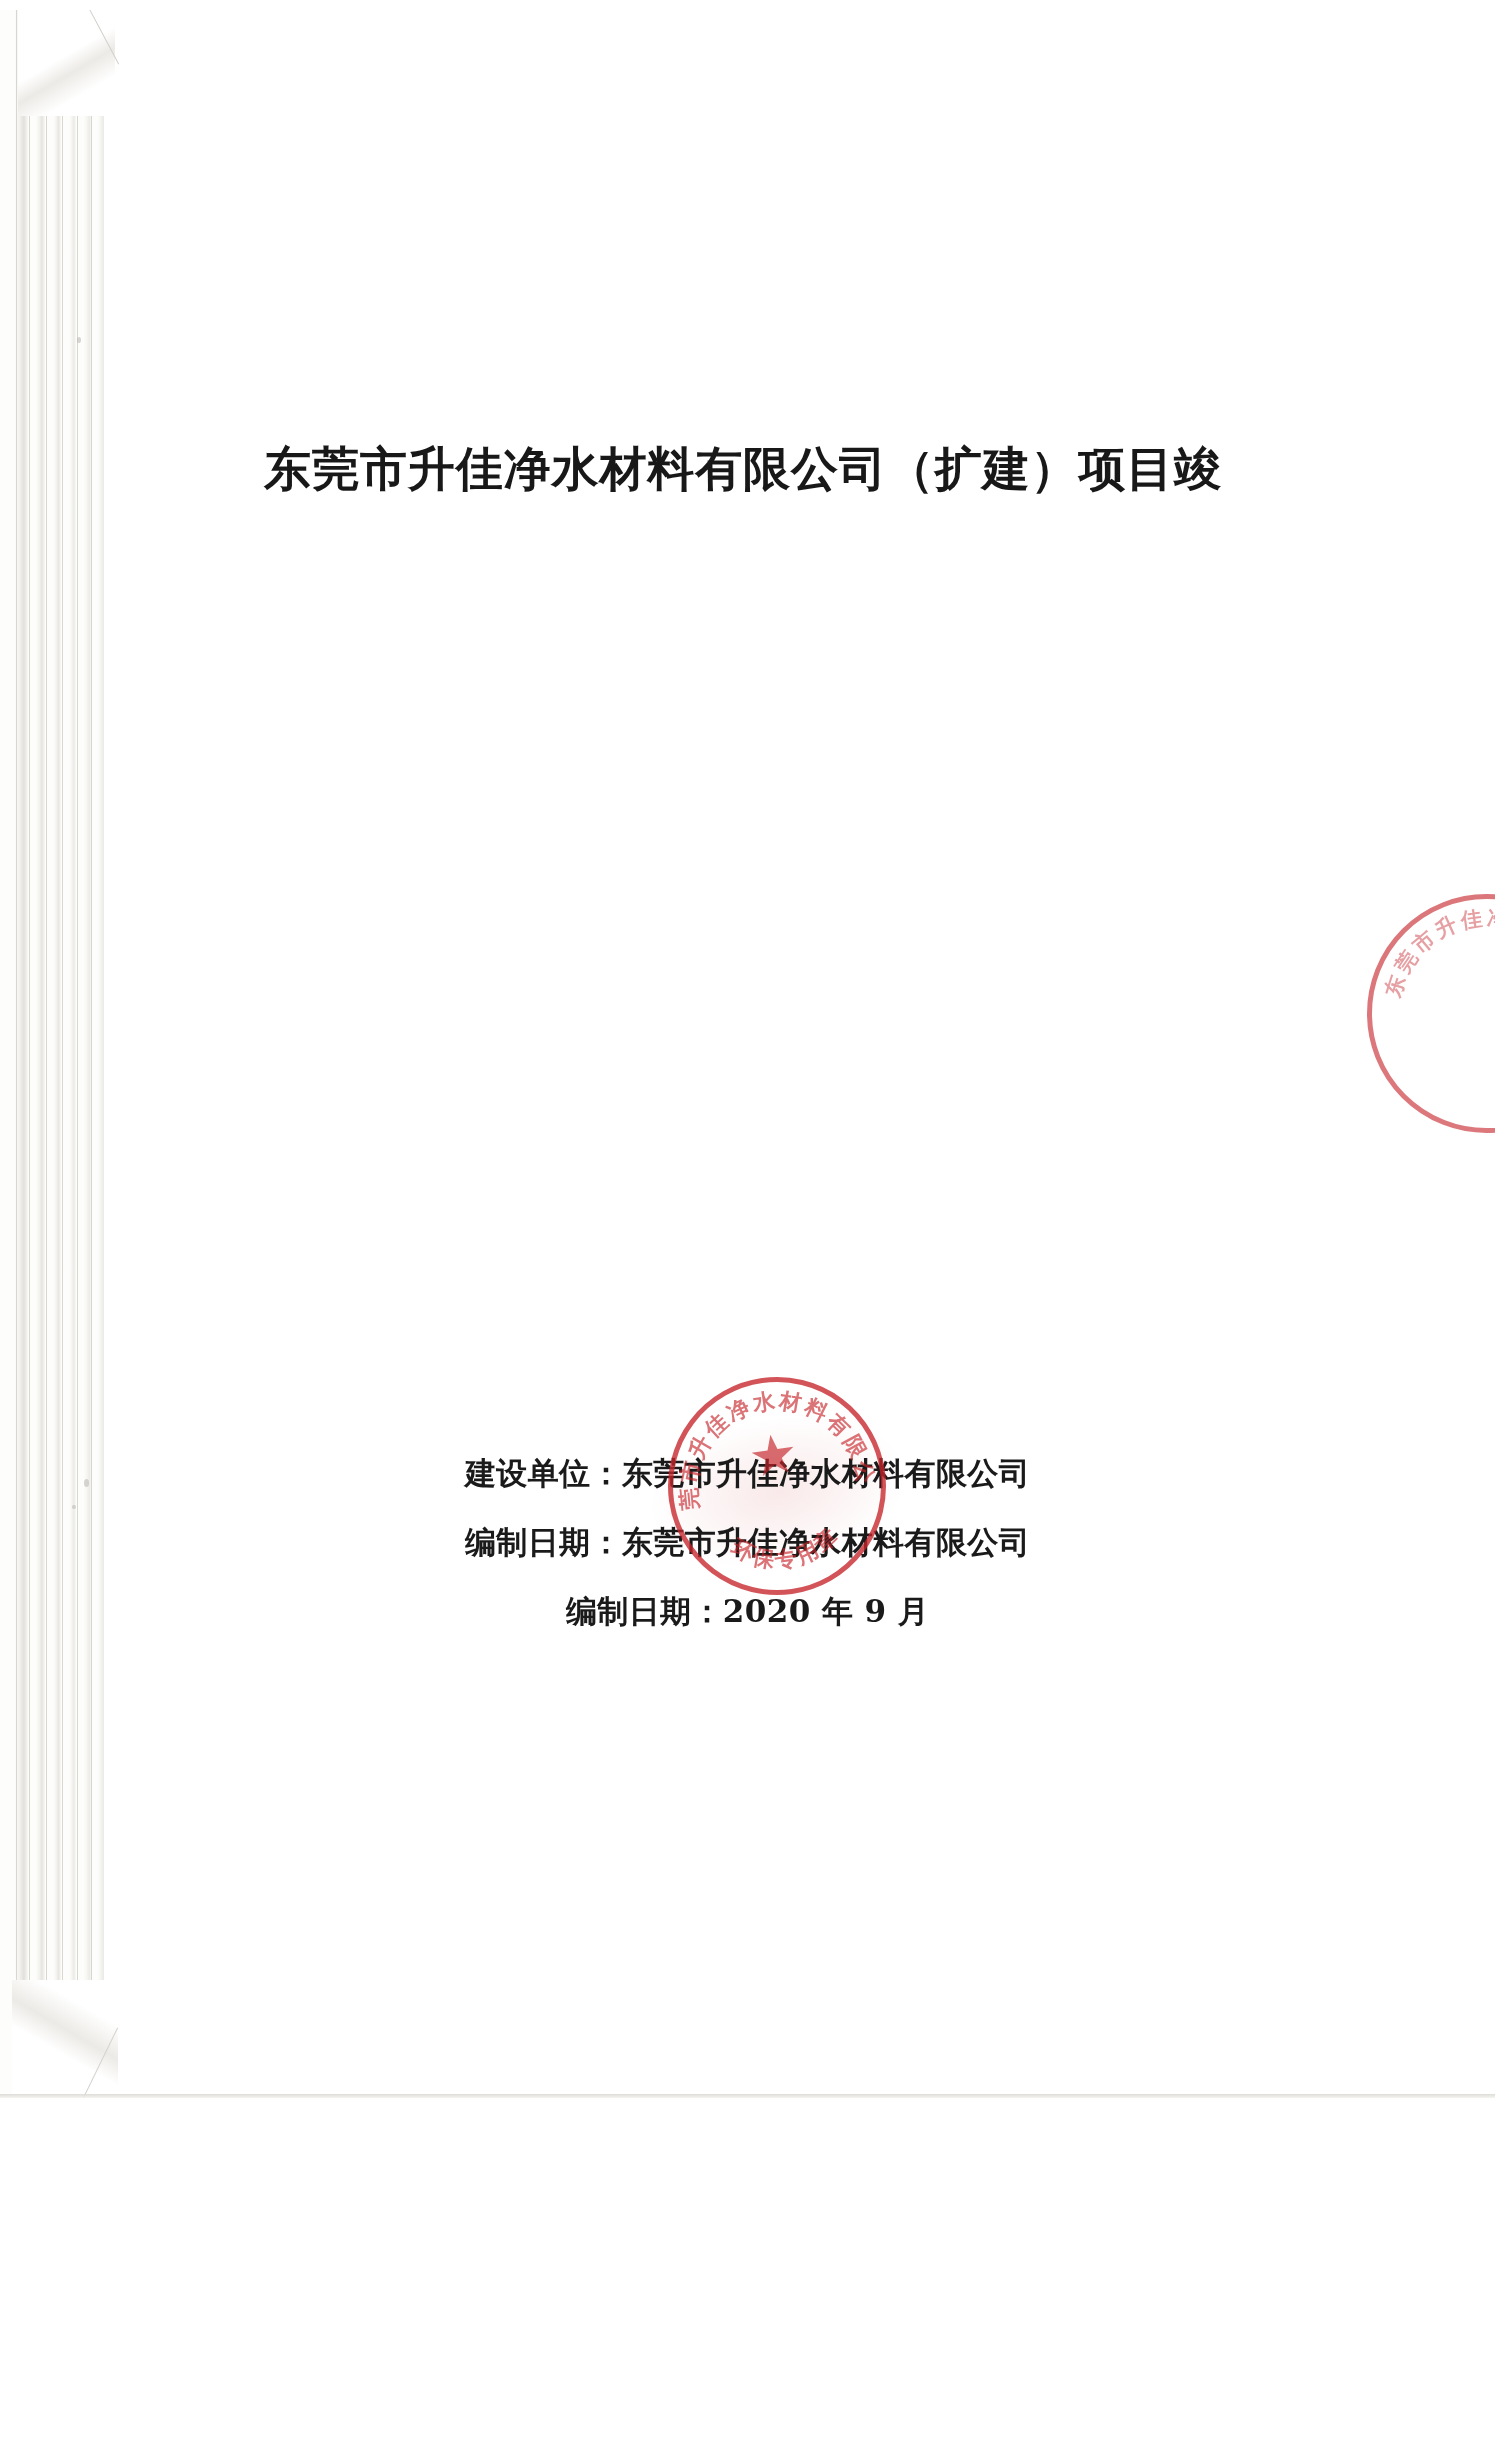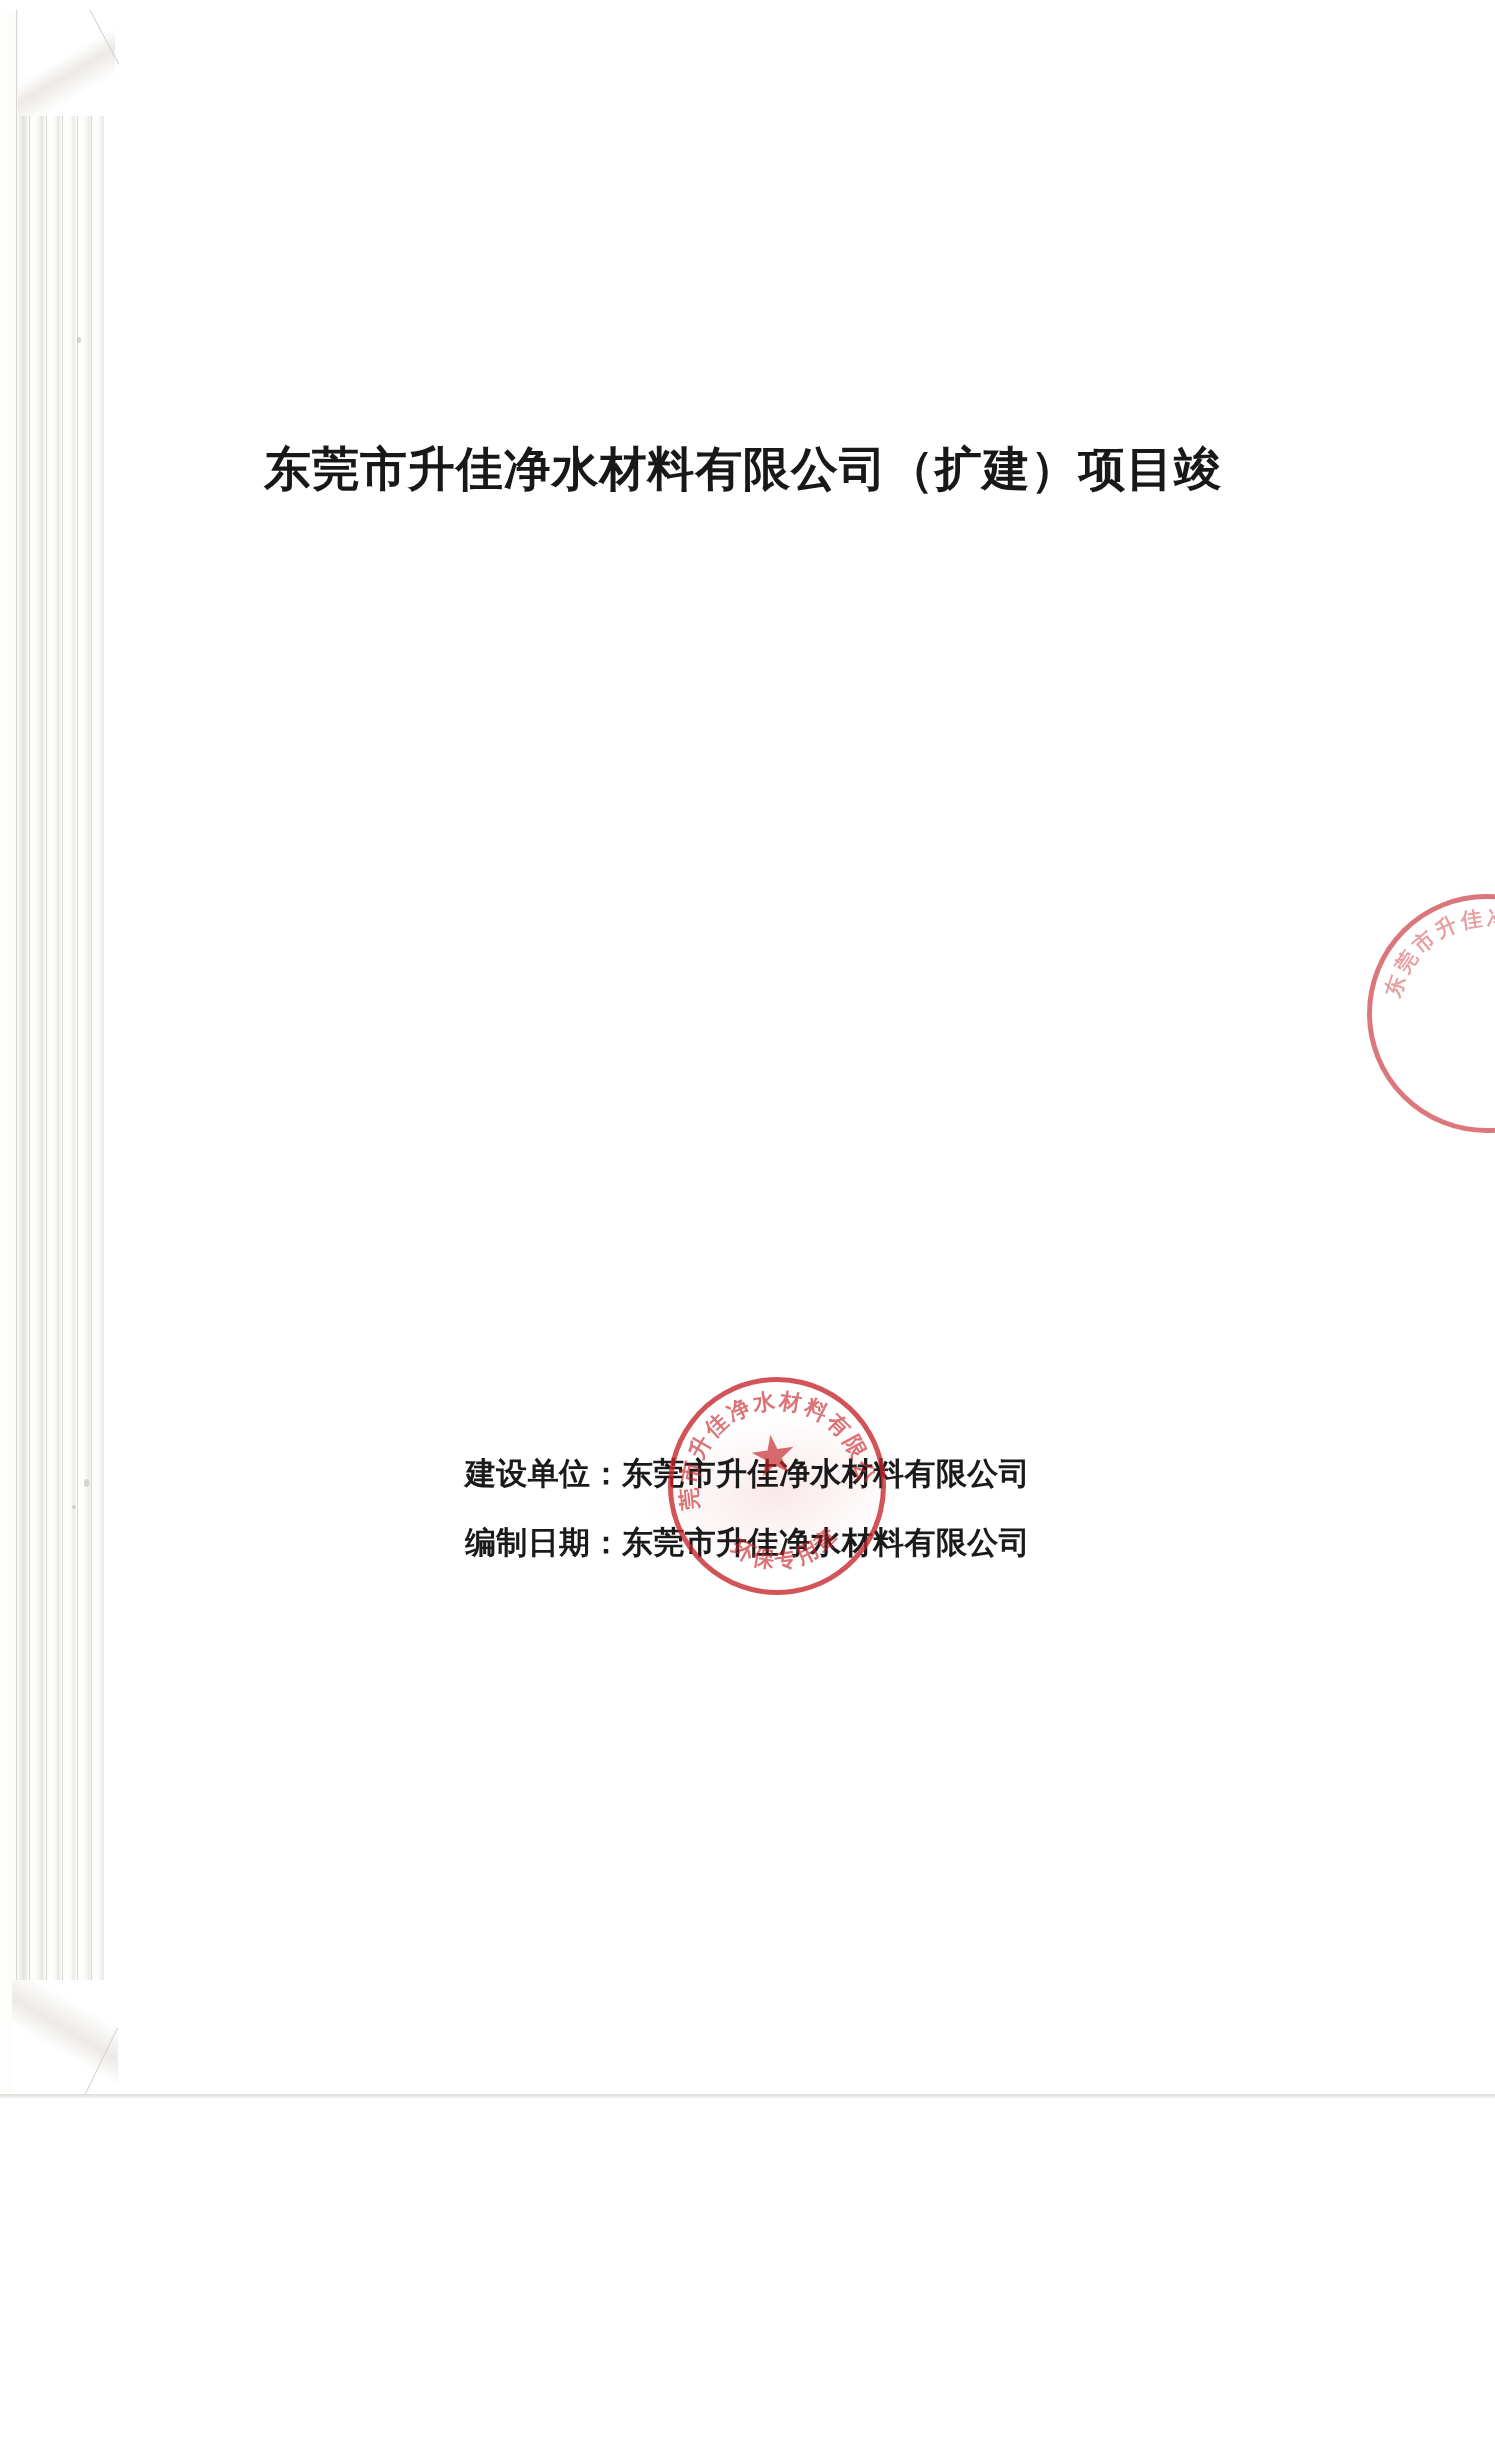--- a/index.html
+++ b/index.html
@@ -295,20 +295,21 @@
         </text>
       </svg>
     </div>
   </div>
 
   <div class="ink-smudge"></div>
 
   <div class="info-block">
     <div class="info-line">建设单位：东莞市升佳净水材料有限公司</div>
     <div class="info-line">编制日期：东莞市升佳净水材料有限公司</div>
+    <div class="info-line">编制日期：2020 年 9 月</div>
   </div>
 
   <div class="stamp stamp-main">
     <svg class="stamp-arc" viewBox="0 0 236 236">
       <defs>
         <path id="arcTop" d="M 26 122 A 92 92 0 0 1 210 122"></path>
         <path id="arcBottom" d="M 30 122 A 88 88 0 0 0 206 122"></path>
       </defs>
       <text>
         <textPath href="#arcTop" startOffset="50%" text-anchor="middle">东莞市升佳净水材料有限公司</textPath>

